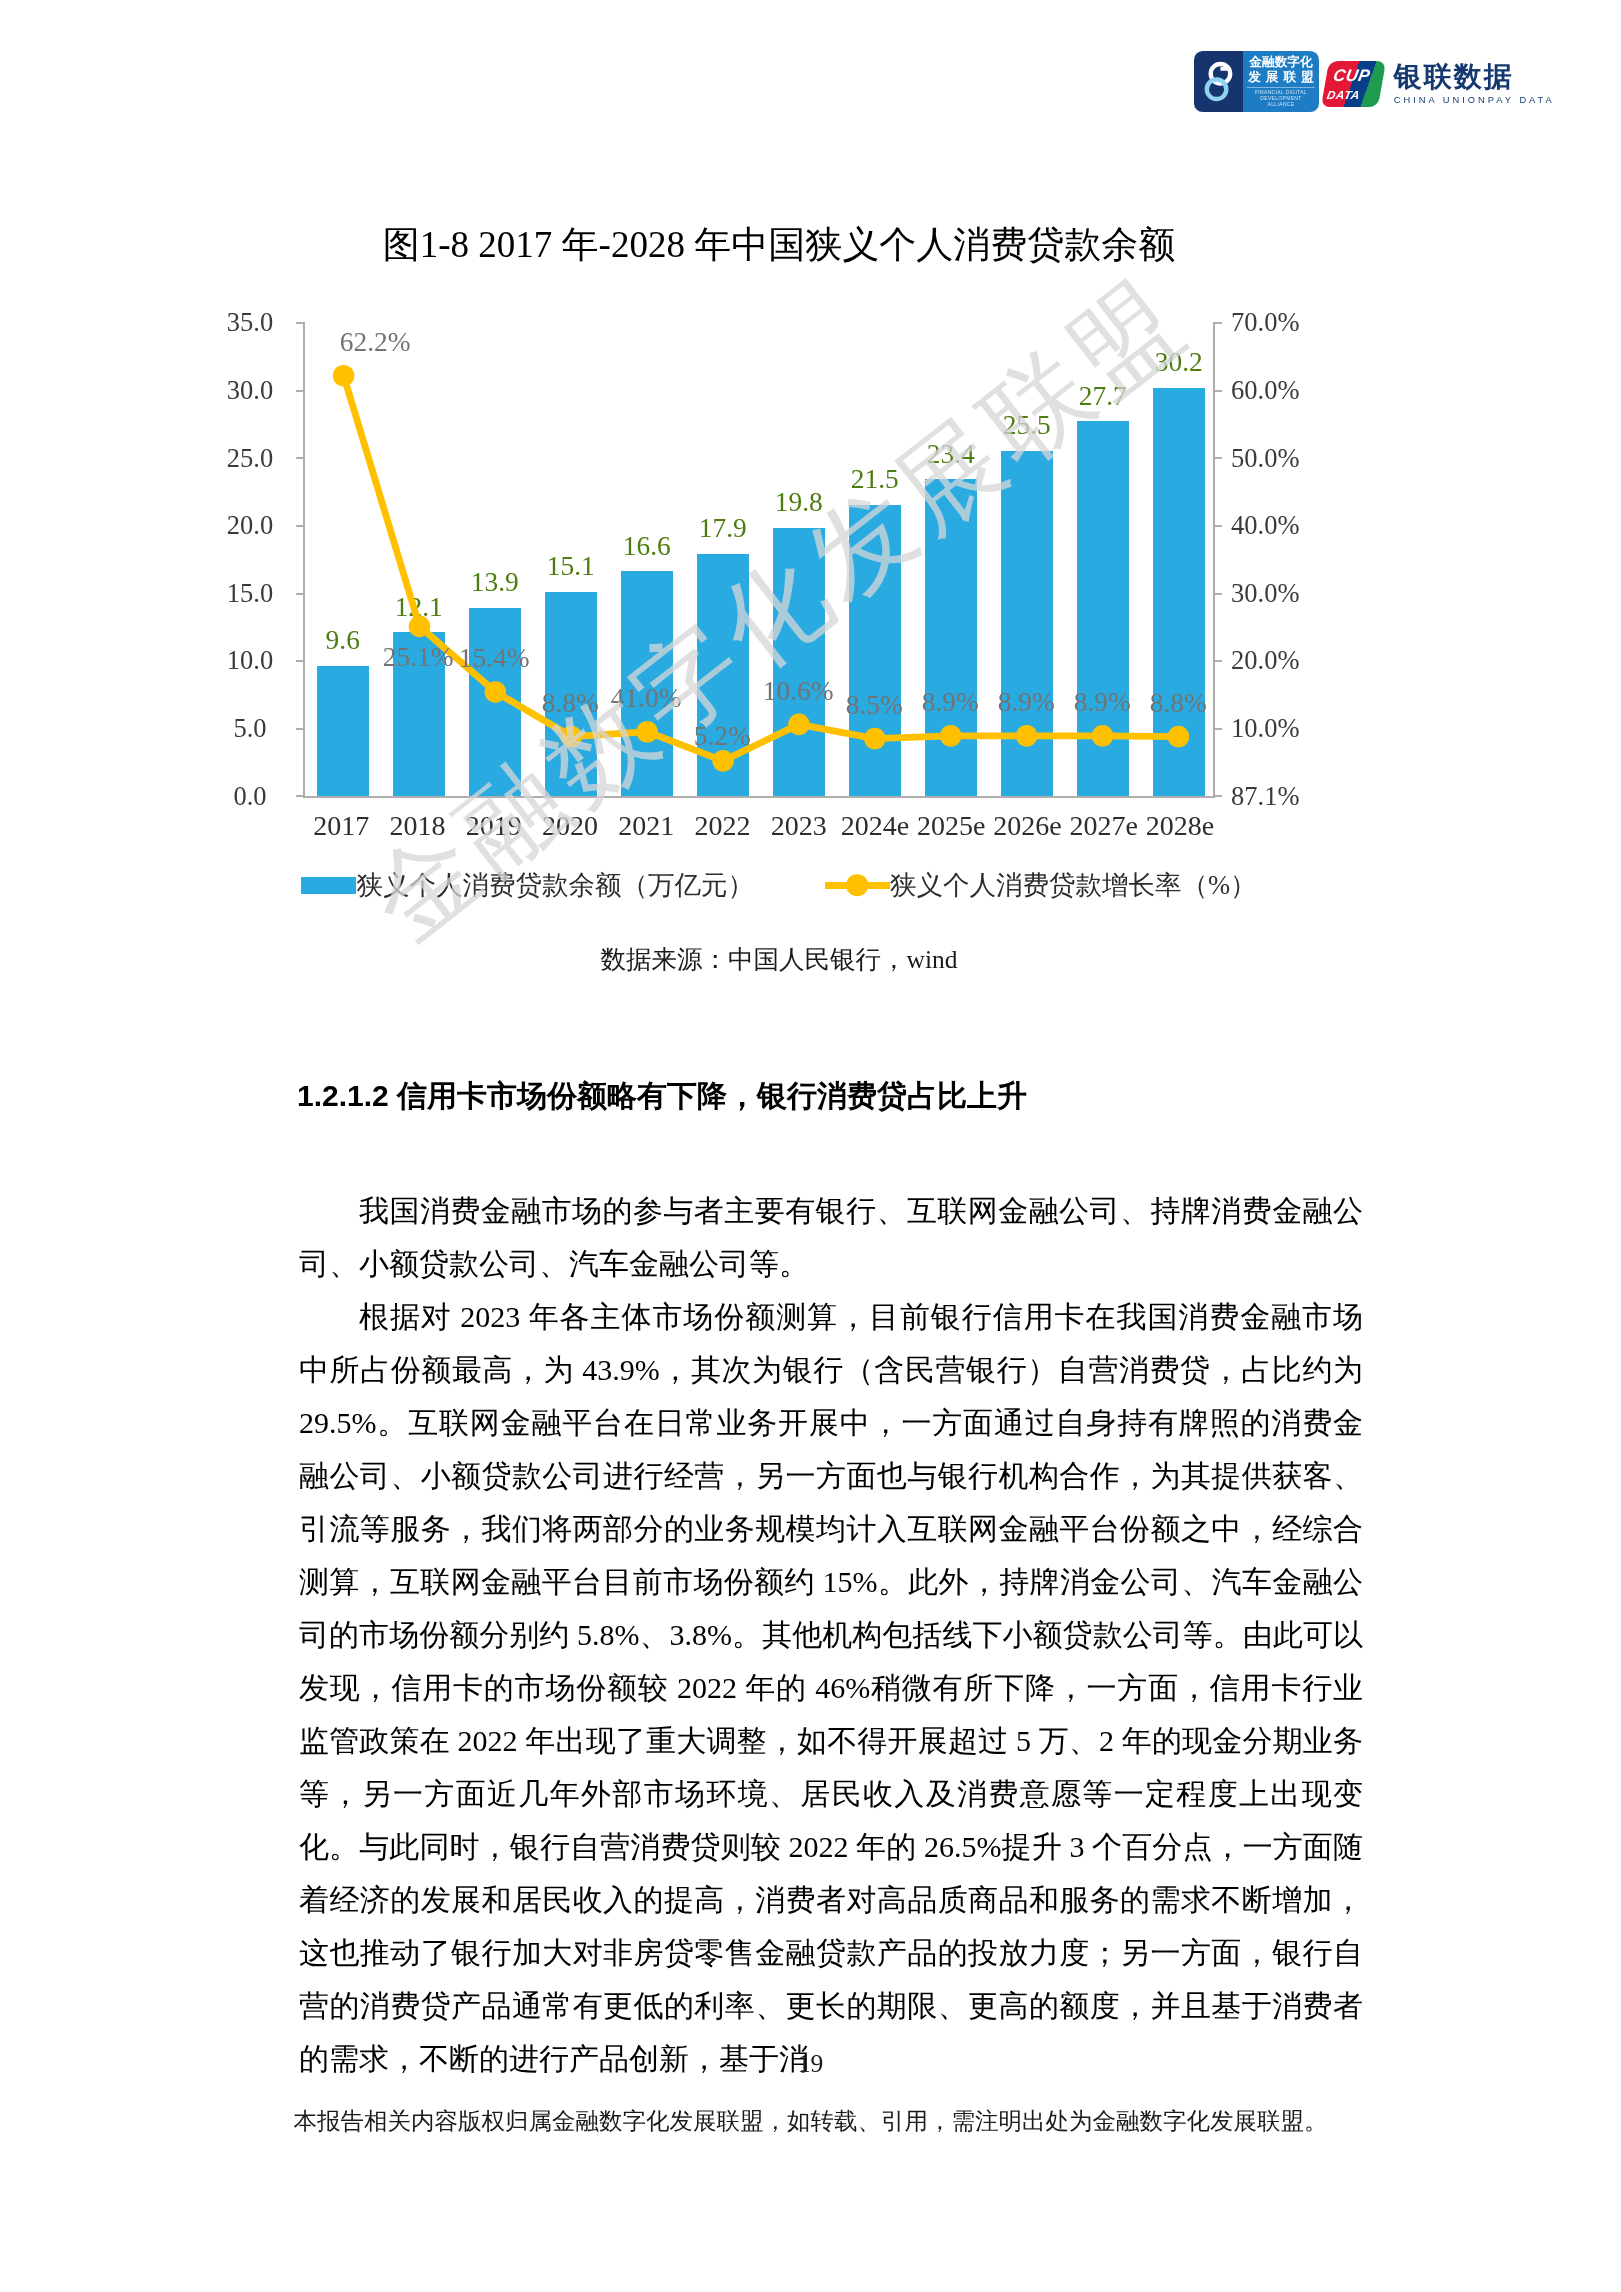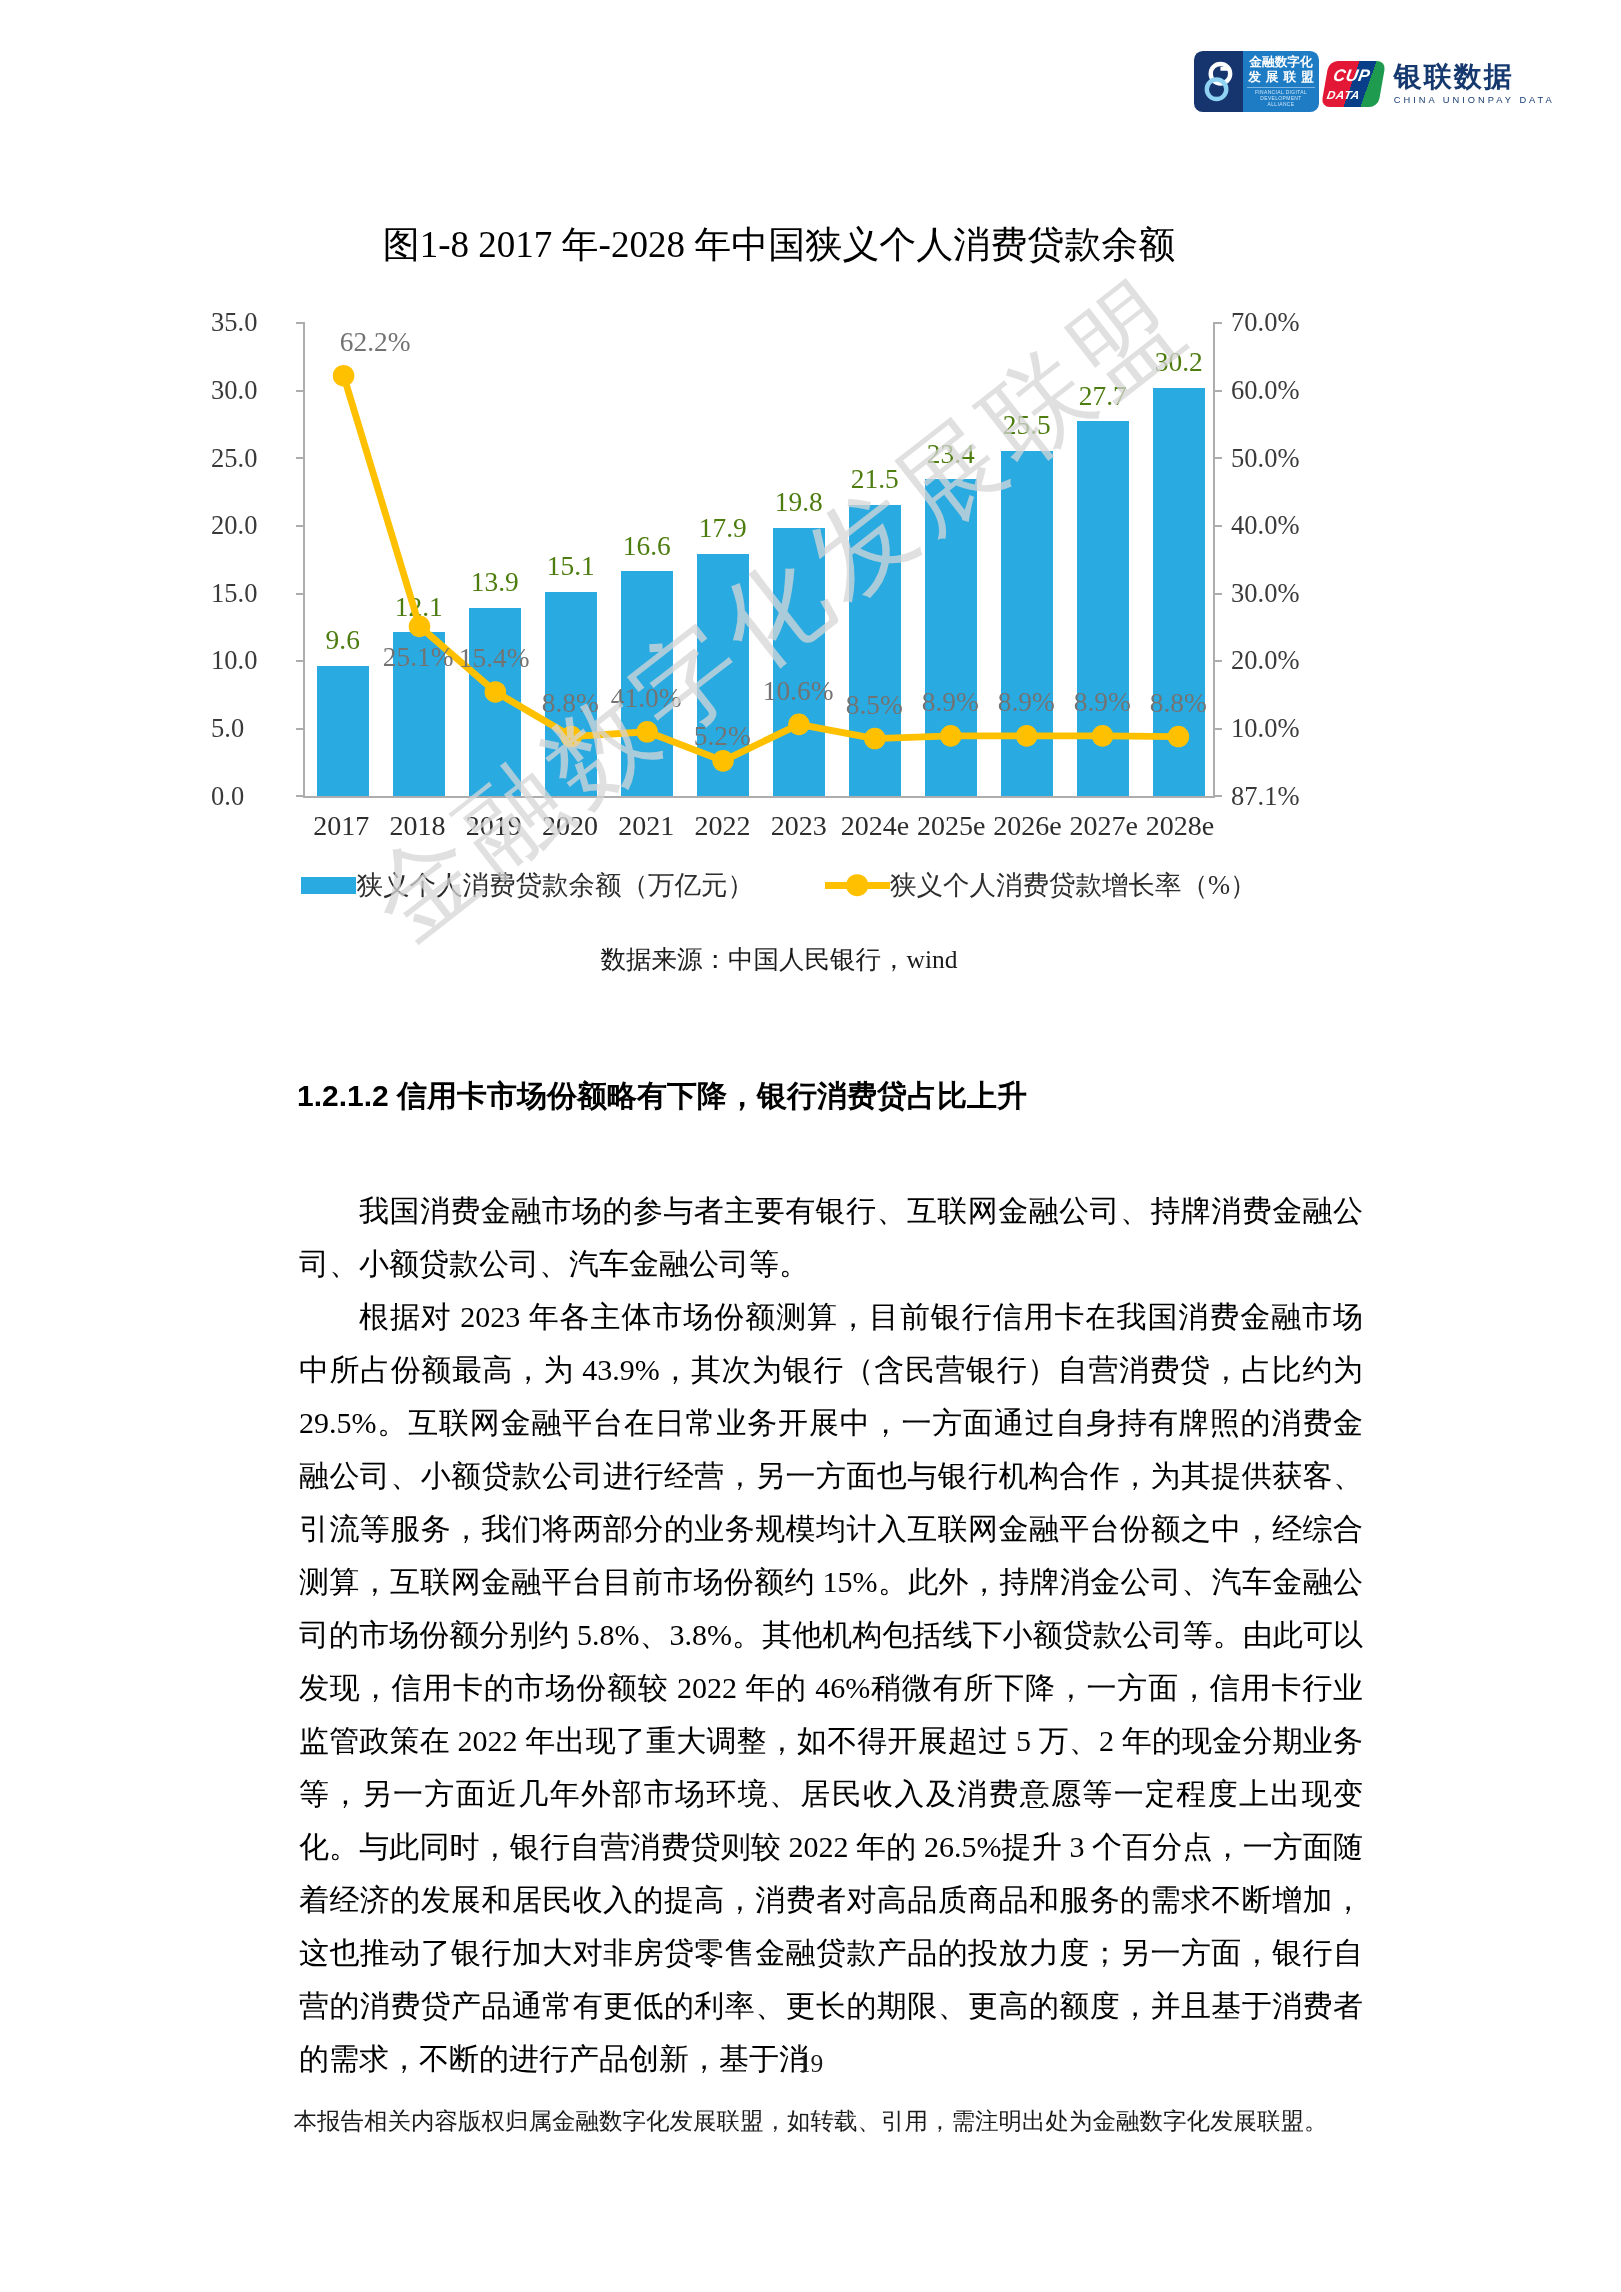--- a/index.html
+++ b/index.html
@@ -29,21 +29,21 @@
   .cup-cn{font-size:28px;font-weight:bold;letter-spacing:2px;line-height:30px;}
   .cup-en{font-size:9.3px;letter-spacing:3px;margin-top:2.9px;white-space:nowrap;}
   
   .fig-title{position:absolute;left:225px;top:220px;width:1108px;text-align:center;
         font-size:37px;color:#000;}
   .chart-wrap{position:absolute;left:225px;top:323px;width:1108px;}
   .chart-row{position:relative;display:flex;}
   .axis-col{position:relative;height:473px;}
   .axis-col.left{width:78px;}
   .axis-col.right{width:118px;}
-  .ytick{position:absolute;right:13.7px;width:78px;text-align:left;font-size:26.5px;color:#3a3a3a;}
+  .ytick{position:absolute;right:13.7px;width:78px;text-align:center;font-size:26.5px;color:#3a3a3a;}
   .ytick-r{position:absolute;left:15.7px;width:102px;text-align:left;font-size:26.5px;color:#3a3a3a;}
   .plot{position:relative;width:912px;height:473px;
         border-left:2px solid #ADADAD;border-right:2px solid #ADADAD;border-bottom:2px solid #ADADAD;}
   .tick{position:absolute;height:2px;width:8.8px;background:#ADADAD;}
   .bar{position:absolute;bottom:0;}
   .bar-label{position:absolute;text-align:center;font-size:27.4px;color:#4d7c0f;}
   .line-label{position:absolute;text-align:center;font-size:27.4px;color:#737373;z-index:4;}
   .plot svg{z-index:3;}
   .watermark{position:absolute;left:0;top:46%;width:100%;text-align:center;
         transform:rotate(-38deg);transform-origin:50% 50%;

